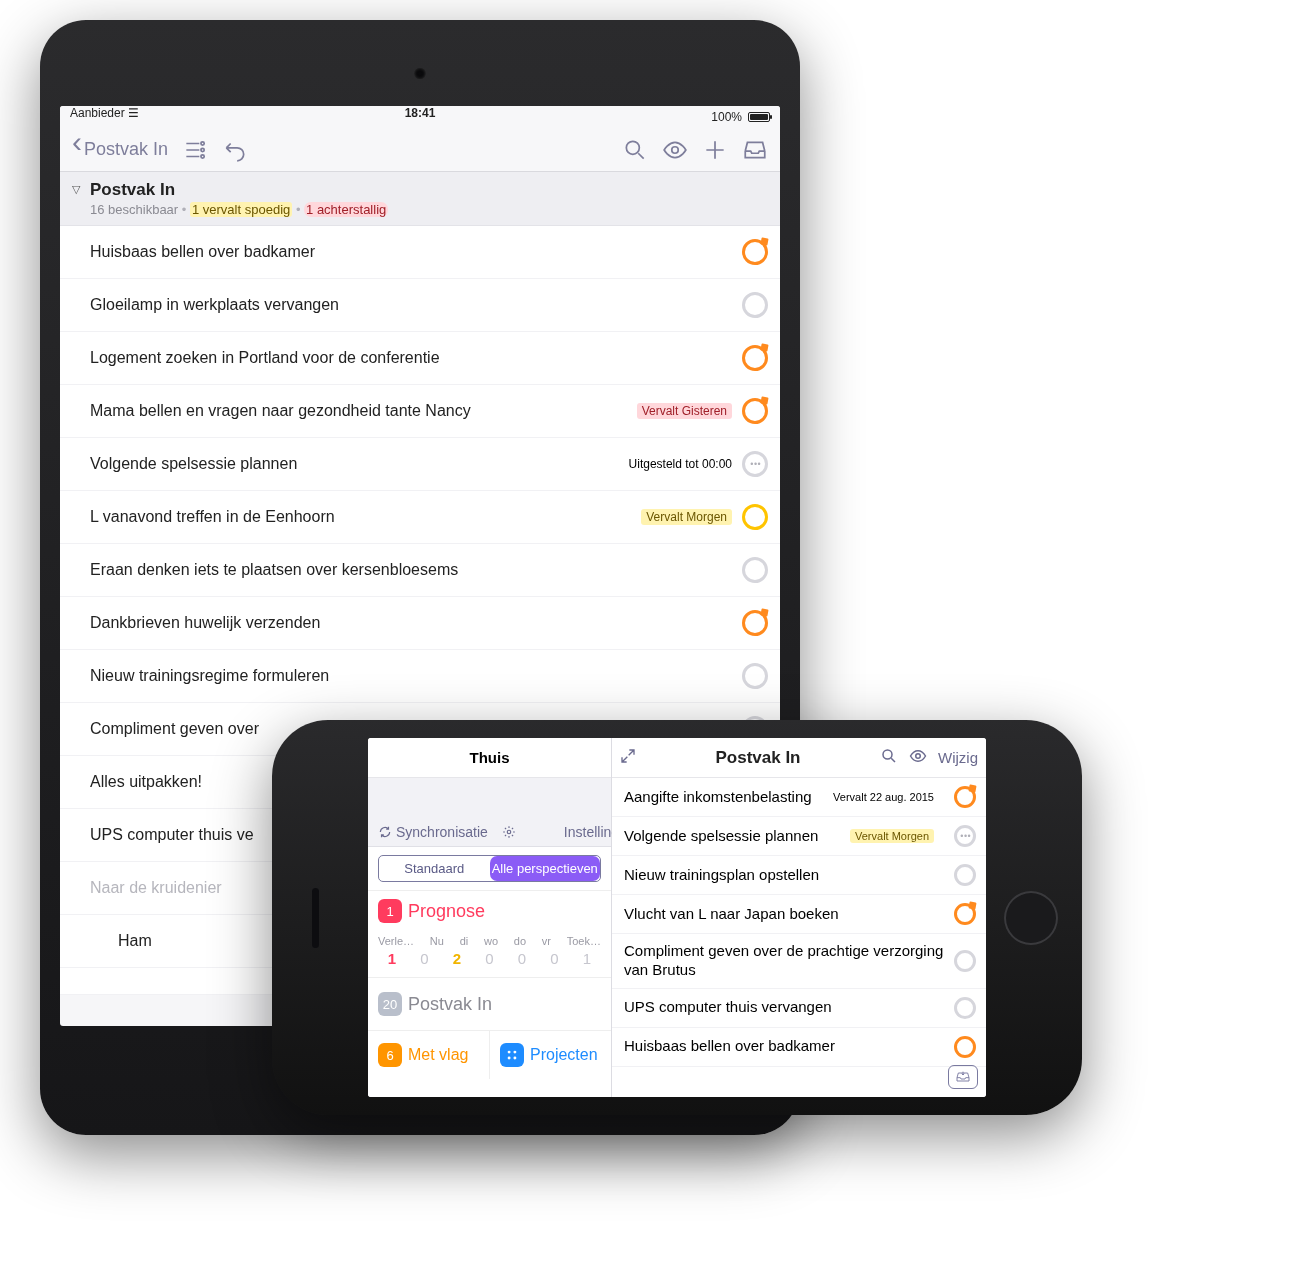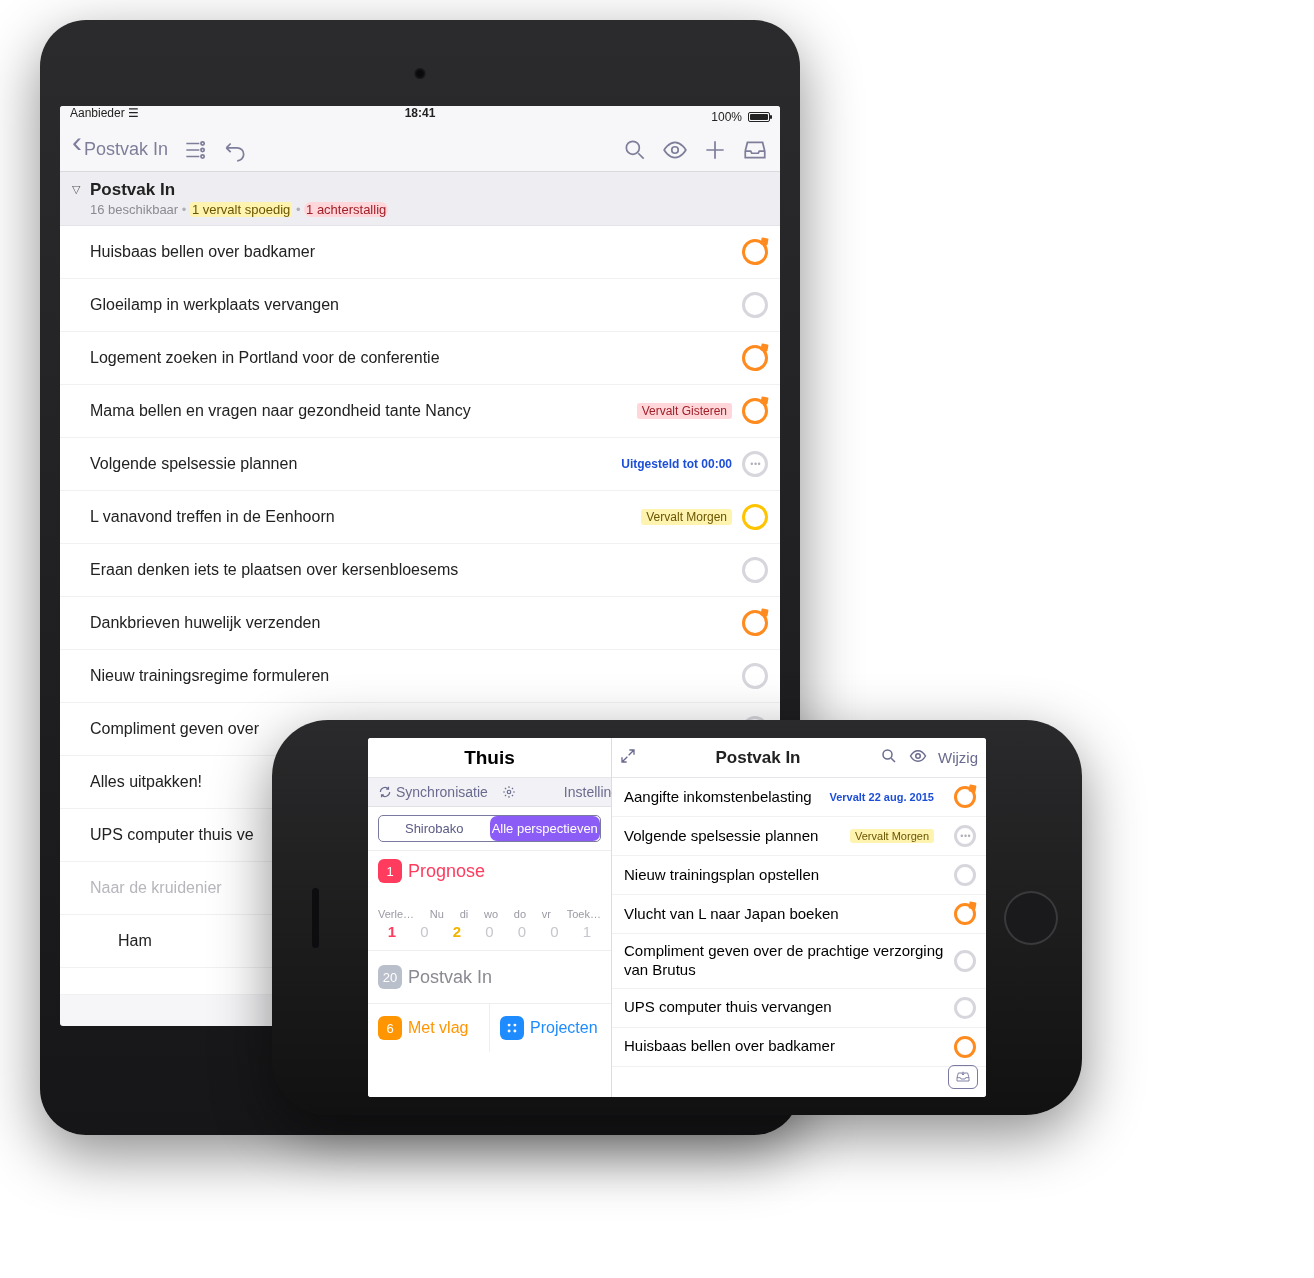--- a/index.html
+++ b/index.html
@@ -66,57 +66,57 @@
   .dot-sep::before { content:" • "; color:#b0b0b8;}
 
   .tasklist { overflow:hidden; }
   .task {
     display:flex; align-items:center; justify-content:space-between;
     padding:13px 12px 13px 30px; border-bottom:1px solid #f1f1f4; font-size:16px; color:#222;
     position:relative; background:#fff;
   }
   .task .txt { flex:1; padding-right:10px; }
   .task .meta { font-size:12px; text-align:right; margin-right:10px;}
-  .meta-grey { color:#1d4ed8;font-weight:bold; }
+  .meta-grey { color:#000000; }
   .meta-red { background:#ffd7db; color:#a02029; border-radius:3px; padding:1px 5px;}
   .meta-yellow { background:#fff3b0; color:#6b5600; border-radius:3px; padding:1px 5px;}
   .circle {
     width:26px; height:26px; border-radius:50%; border:3px solid #d6d6dc; flex-shrink:0;
     position:relative;
   }
   .c-orange { border-color:#ff8a1e; }
   .c-yellow { border-color:#ffc400; }
   .c-grey { border-color:#d6d6dc; }
   .c-dots { border-color:#d6d6dc; }
   .c-dots::after { content:"• • •"; font-size:9px; color:#b0b0b8; position:absolute; inset:0; display:flex; align-items:center; justify-content:center; letter-spacing:-1px;}
   .flag::after { content:""; position:absolute; top:-4px; right:-3px; width:7px; height:7px; background:inherit; }
   .c-orange.flag::after { background:#ff8a1e; border-radius:1px; transform:rotate(10deg);}
   .task.sub { padding-left:58px; }
   .task.faded .txt { color:#b6b6bd; }
 
   
   .ph-left { width:244px; border-right:1px solid #dcdce2; display:flex; flex-direction:column; background:#fff; }
   .ph-right { flex:1; display:flex; flex-direction:column; background:#fff; }
 
-  .ph-title { text-align:center; font-weight:600; font-size:19px; height:40px; line-height:40px; border-bottom:1px solid #e6e6ea; }
+  .ph-title { text-align:center; font-weight:600; font-size:15px; height:40px; line-height:40px; border-bottom:1px solid #e6e6ea; }
   .ph-toolbar { display:flex; gap:14px; padding:6px 10px; background:#f2f2f6; font-size:14px; color:#6a6a8e; border-bottom:1px solid #e0e0e6;}
-  .ph-toolbar .tbtn { display:flex; align-items:center; gap:4px; }
+  .ph-toolbar .tbtn { display:flex; align-items:center; gap:4px;margin-top:40px; }
   .ph-seg {
     display:flex; margin:8px 10px; border:1px solid #7a7aa0; border-radius:5px; overflow:hidden; font-size:13px;
   }
   .ph-seg > div { flex:1; text-align:center; padding:5px 2px; color:#5a5a86;}
   .ph-seg .active { background:#8b5cf6; color:#fff;border-radius:7px;}
   .badge { width:24px; height:24px; border-radius:6px; color:#fff; font-size:13px; display:inline-flex; align-items:center; justify-content:center; margin-right:6px; font-weight:500;}
   .b-red { background:#ff3b5e; }
   .b-grey { background:#b9bfcb; }
   .b-orange{ background:#ff9500; }
   .b-blue{ background:#1e8cff; }
   .ph-prognose { padding:8px 10px 10px; border-top:1px solid #eee; }
   .ph-prognose .row1 { display:flex; align-items:center; font-size:18px; color:#ff3b5e; }
-  .ph-week { display:flex; justify-content:space-between; font-size:11px; color:#9a9aa4; margin-top:25px;}
+  .ph-week { display:flex; justify-content:space-between; font-size:11px; color:#9a9aa4; margin-top:12px;}
   .ph-week-n { display:flex; justify-content:space-between; font-size:15px; margin-top:3px;}
   .ph-week-n span { width:28px; text-align:center; color:#c6c6ce;}
   .ph-week-n .n-red{ color:#ff3b5e; font-weight:600;}
   .ph-week-n .n-yel{ color:#f1b500; font-weight:600;}
   .ph-postvak { padding:14px 10px; border-top:1px solid #eee; display:flex; align-items:center; font-size:18px; color:#8a8a92;}
   .ph-tiles { display:flex; border-top:1px solid #eee;}
   .ph-tile { flex:1; padding:12px 10px; display:flex; align-items:center; font-size:16px;}
   .ph-tile + .ph-tile { border-left:1px solid #eee;}
   .t-orange { color:#ff9500; }
   .t-blue { color:#1e8cff; }
@@ -287,21 +287,21 @@
         </div>
         <div class="tbtn" style="margin-left:auto;gap:48px;">
           <svg width="14" height="14" viewBox="0 0 24 24" stroke="#6a6a8e" fill="none" stroke-width="2">
               <circle cx="12" cy="12" r="3"></circle>
               <path d="M12 2v3M12 19v3M2 12h3M19 12h3M5 5l2 2M17 17l2 2M19 5l-2 2M7 17l-2 2"></path>
             </svg>
           <span>Instellingen</span>
         </div>
       </div>
       <div class="ph-seg">
-        <div>Shirobako</div>
+        <div>Standaard</div>
         <div class="active">Alle perspectieven</div>
       </div>
       <div class="ph-prognose">
         <div class="row1">
           <span class="badge b-red">1</span>
           <span>Prognose</span>
         </div>
         <div class="ph-week" id="ph-week-hdr">
             <span>Verle…</span>
             <span>Nu</span>

